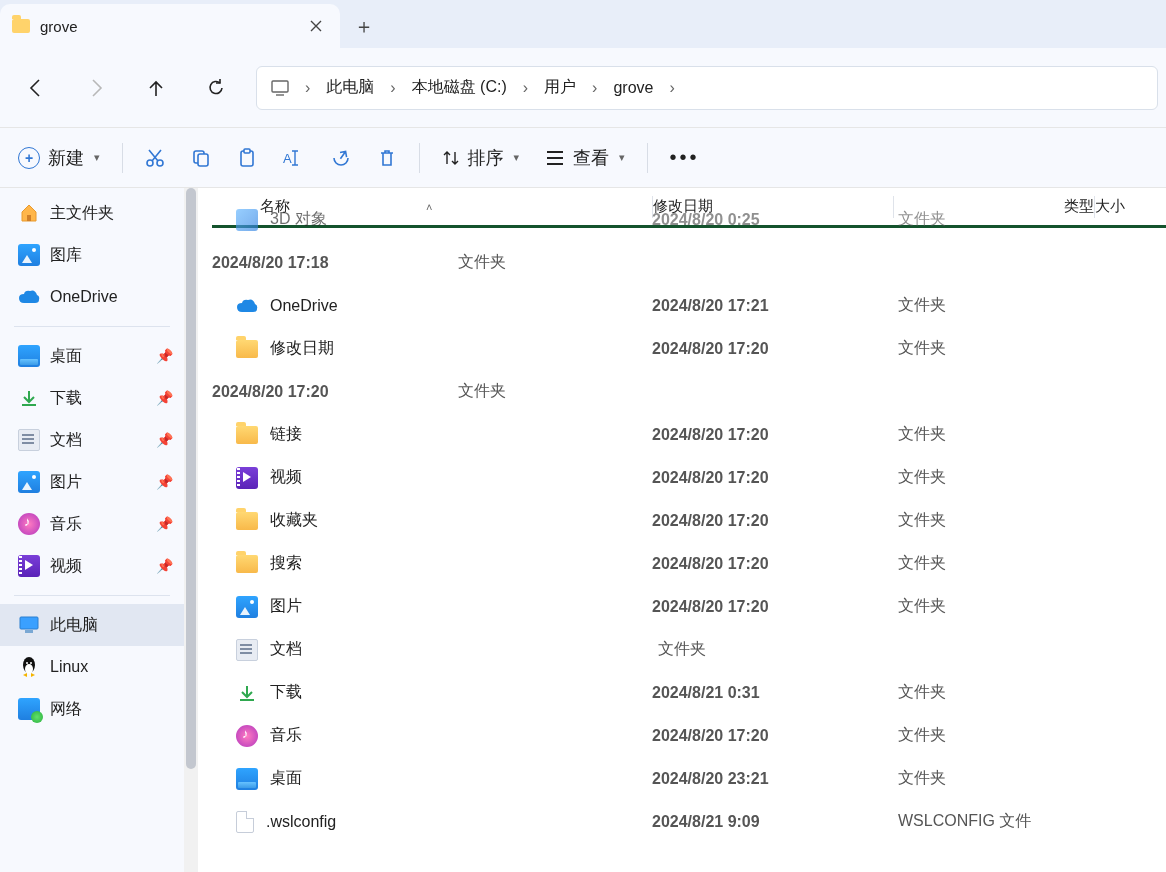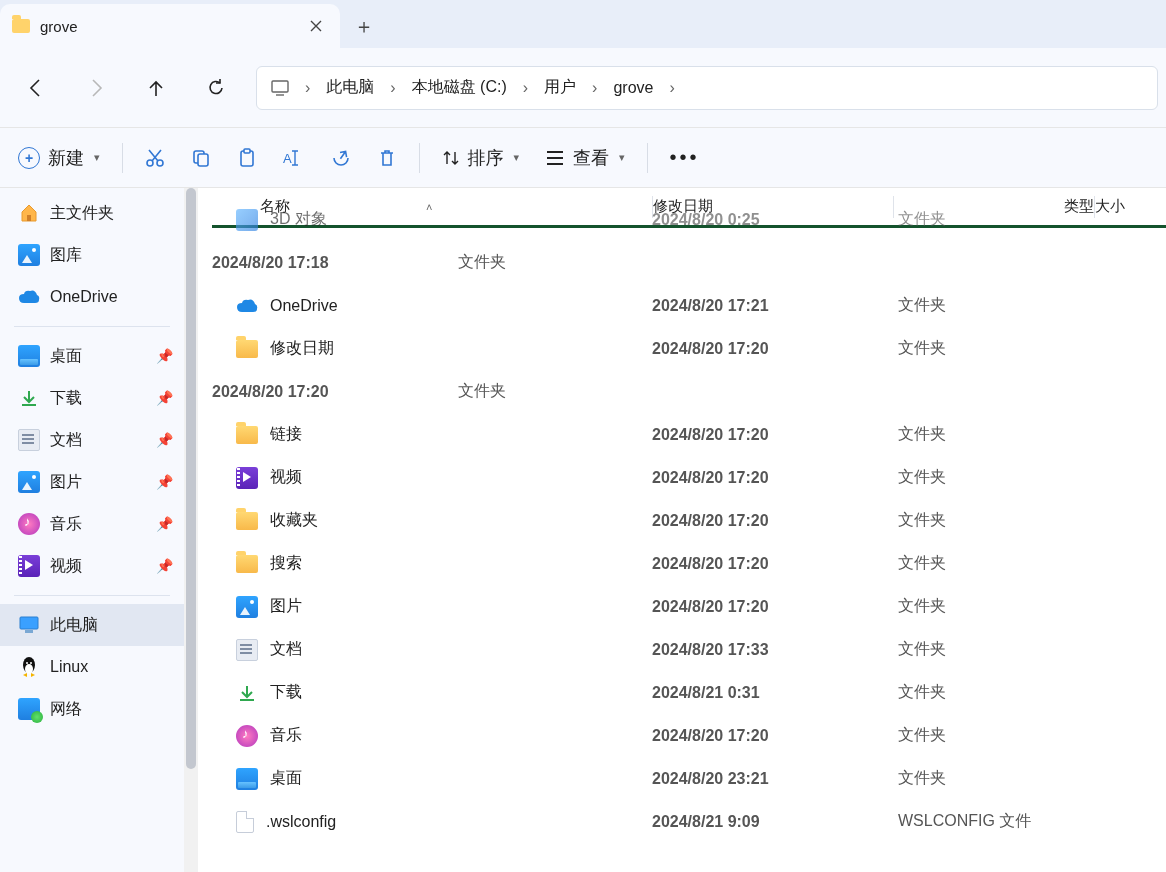--- a/index.html
+++ b/index.html
@@ -395,21 +395,20 @@
             <span>图片</span>
           </div>
           <div class="c-date">2024/8/20 17:20</div>
           <div class="c-type">文件夹</div>
         </div>
         <div class="row">
           <div class="c-name">
             <span class="ic ic-doc"></span>
             <span>文档</span>
           </div>
-          <div class="c-date">2024/8/20 17:33</div>
           <div class="c-type">文件夹</div>
         </div>
         <div class="row">
           <div class="c-name">
             <span class="ic ic-download">
               <svg viewBox="0 0 18 18">
                 <path d="M9 2 L9 12 M4 8 L9 13 L14 8" stroke="#2fa84f" stroke-width="2" fill="none"></path>
                 <path d="M2 16 L16 16" stroke="#2fa84f" stroke-width="2"></path>
               </svg>
             </span>

